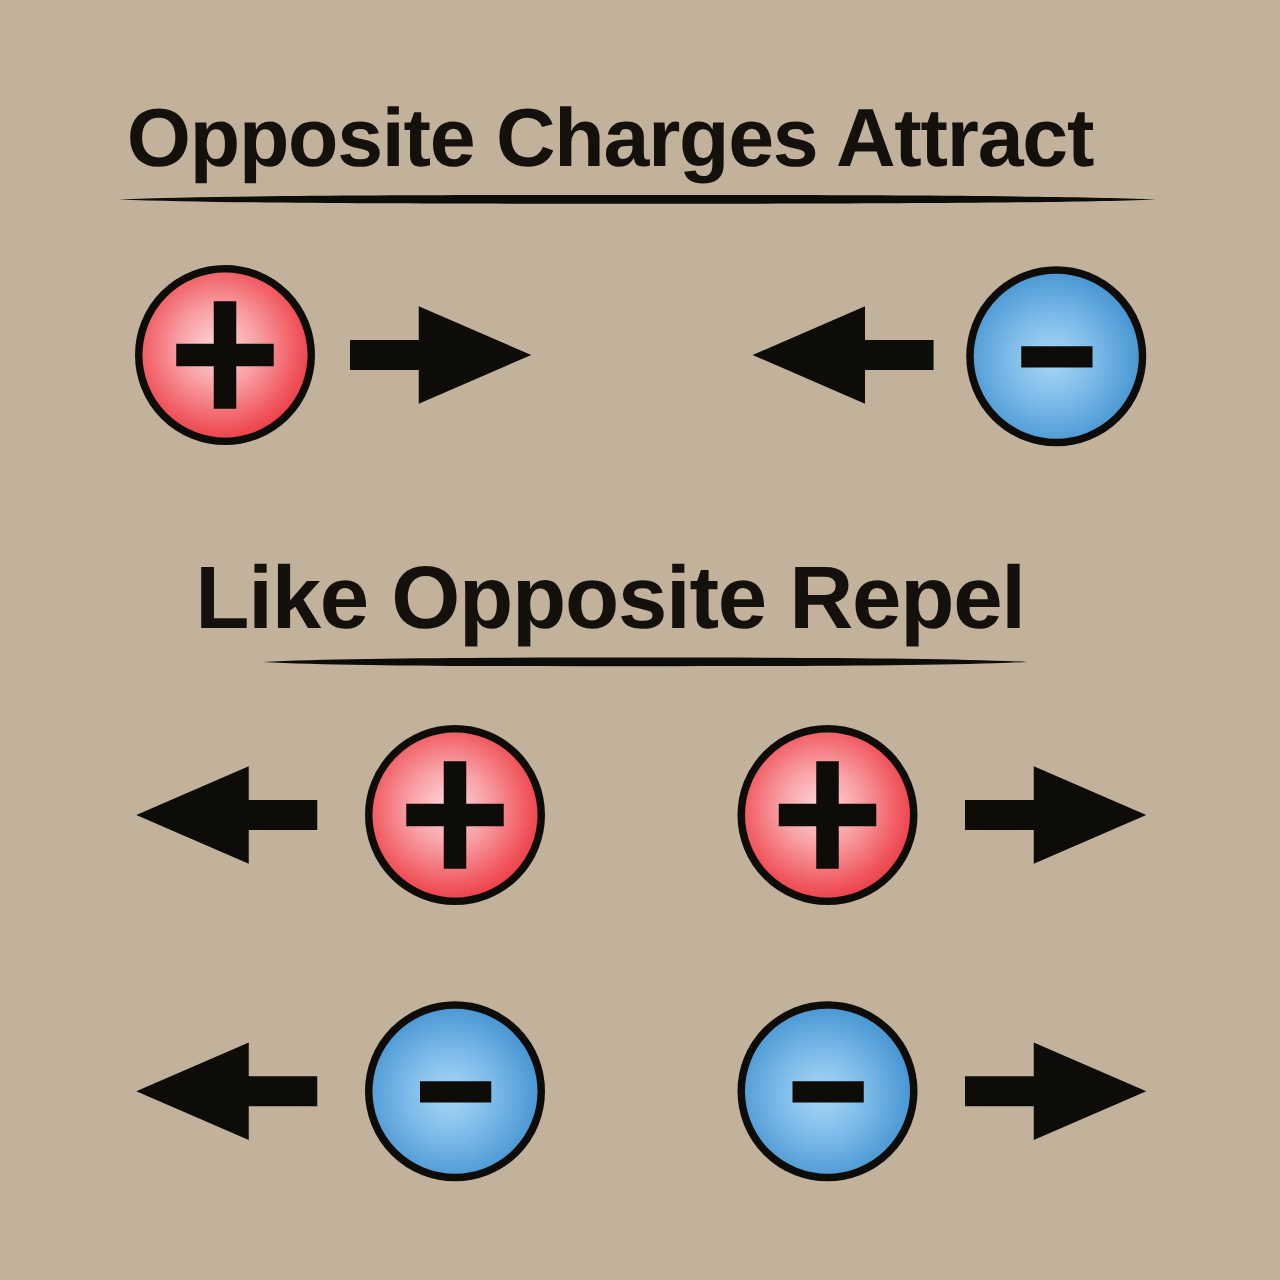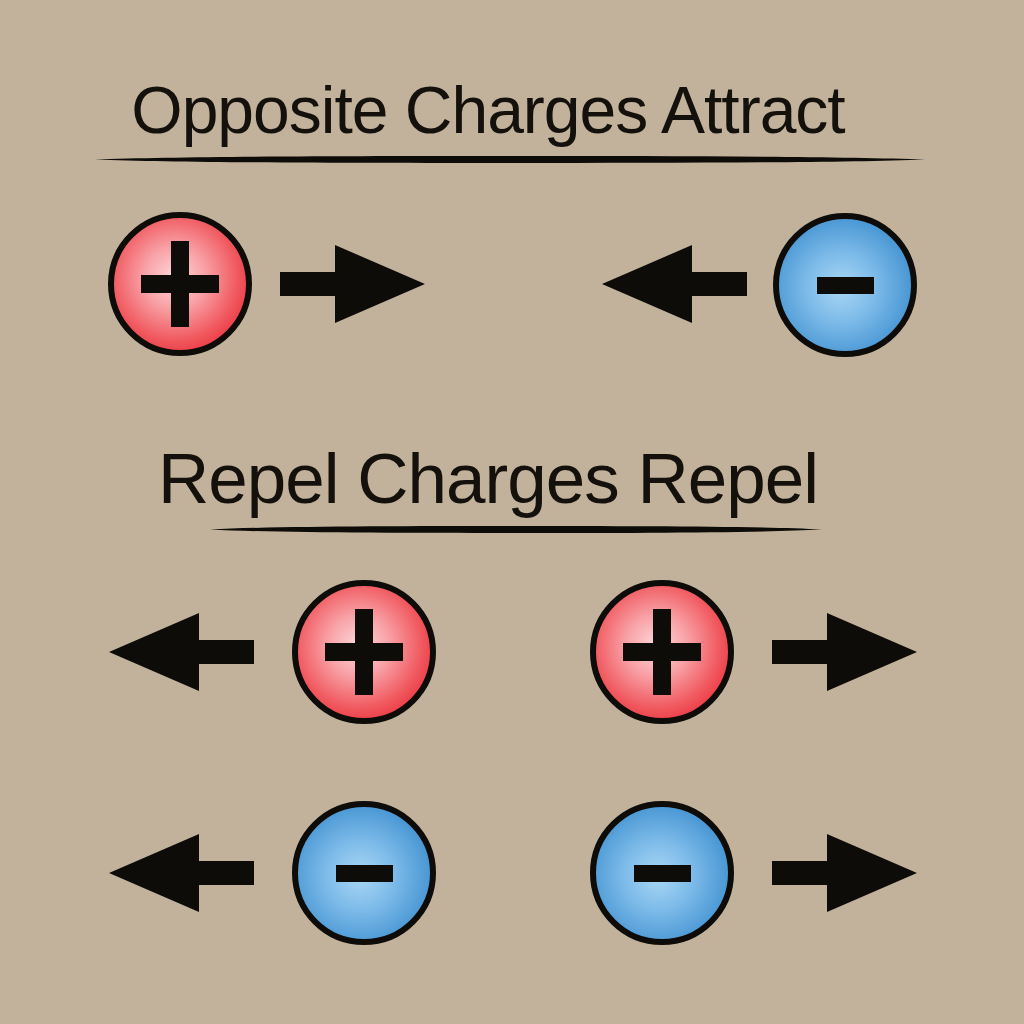--- a/index.html
+++ b/index.html
@@ -12,21 +12,21 @@
   }
   .canvas { position: absolute; inset: 0; }
 
   
   .title {
     position: absolute;
     left: 0; width: 976px;
     text-align: center;
     color: #14110d;
     letter-spacing: -1px;
-    font-weight: 400;
+    font-weight: 700;
     white-space: nowrap;
   }
   .title.t1 { top: 72px;  font-size: 66px; }
   .title.t2 { top: 438px; font-size: 71px; }
 
   .underline { position: absolute; height: 9px; }
   .underline svg { display: block; width: 100%; height: 100%; }
   .underline.u1 { left: 95px;  top: 155px; width: 830px; }
   .underline.u2 { left: 210px; top: 525px; width: 612px; }
 
@@ -106,21 +106,21 @@
   <div class="arrow left arr-a-l">
     <svg viewBox="0 0 145 80" preserveAspectRatio="none">
       <path d="M0,28 L60,28 L60,52 L0,52 Z M55,1 L145,40 L55,79 Z" fill="#0e0c09"></path>
     </svg>
   </div>
 
   <div class="charge negative neg-a">
     <span class="minus"></span>
   </div>
 
-  <div class="title t2">Repel Charges Repel</div>
+  <div class="title t2">Like Opposite Repel</div>
 
   <div class="underline u2">
     <svg viewBox="0 0 612 9" preserveAspectRatio="none">
       <path d="M0,4.5 C61,1.3 184,1 306,1 C428,1 551,1.3 612,4.5 C551,7.7 428,8 306,8 C184,8 61,7.7 0,4.5 Z" fill="#0e0c09"></path>
     </svg>
   </div>
 
   <div class="arrow left arr-p-l">
     <svg viewBox="0 0 145 80" preserveAspectRatio="none">
       <path d="M0,28 L60,28 L60,52 L0,52 Z M55,1 L145,40 L55,79 Z" fill="#0e0c09"></path>

